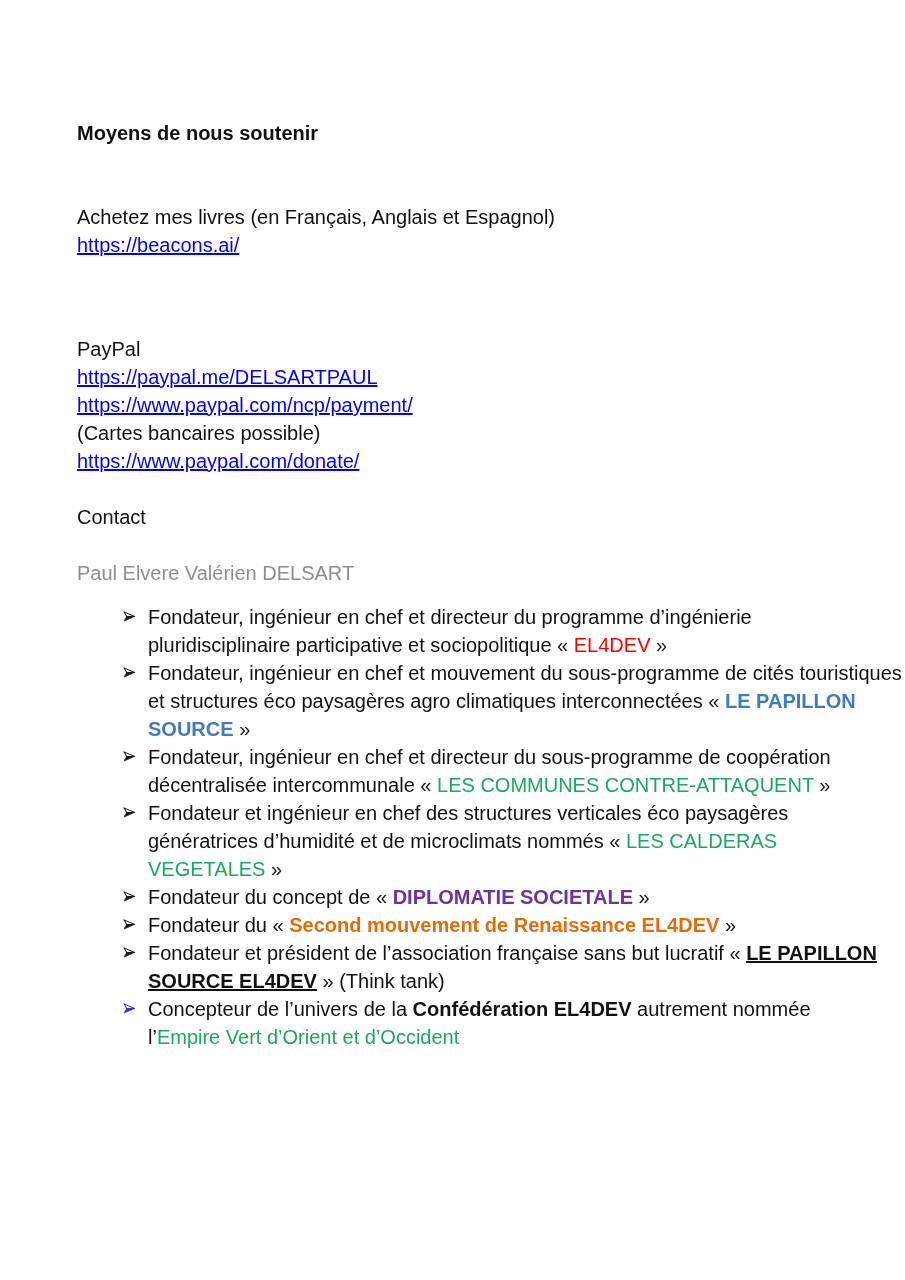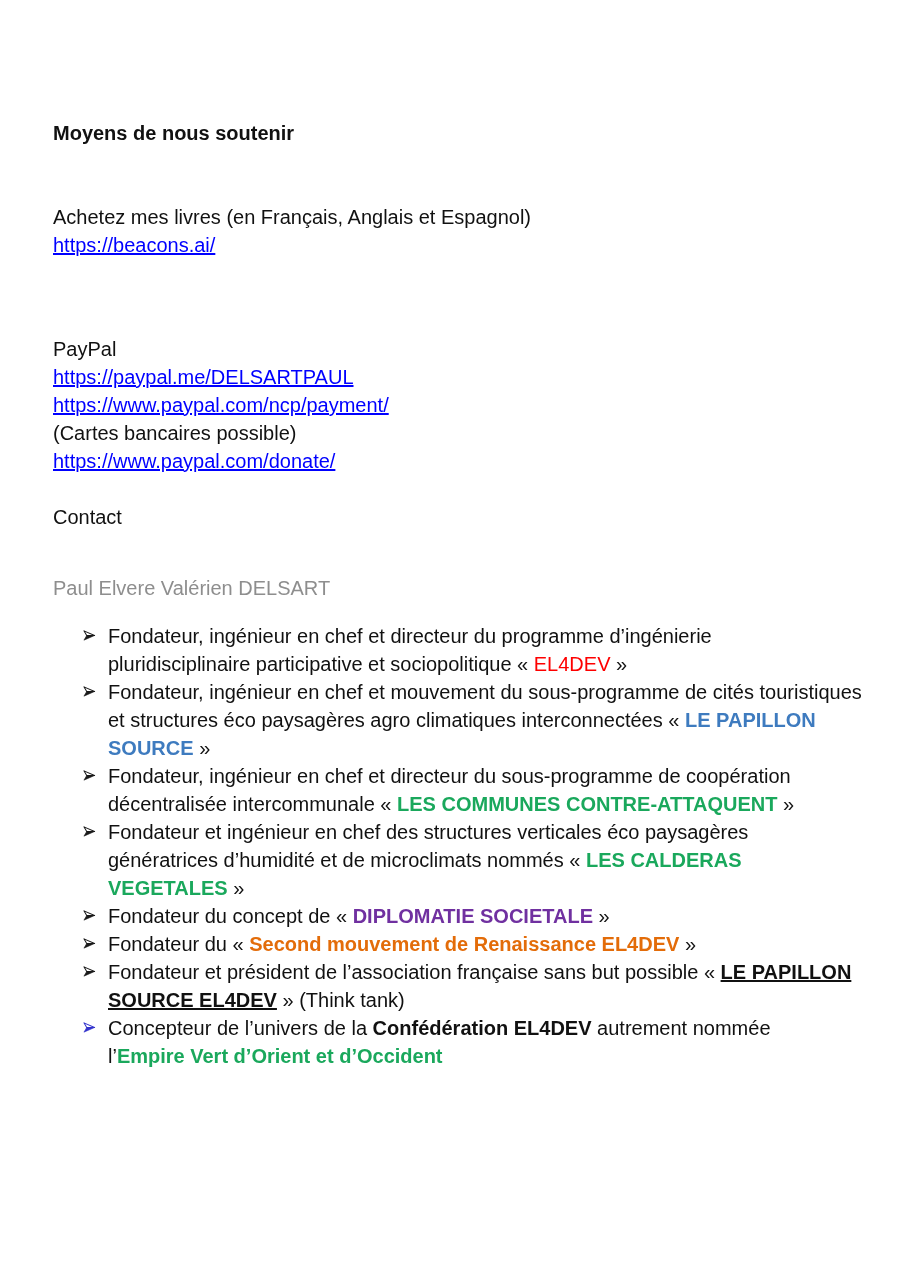--- a/index.html
+++ b/index.html
@@ -5,51 +5,50 @@
   html, body {
     margin: 0;
     padding: 0;
     background: #ffffff;
   }
   .page {
     position: relative;
     width: 905px;
     height: 1280px;
     box-sizing: border-box;
-    padding: 119px 55px 0 53px;
+    padding: 119px 55px 0 77px;
     background: #ffffff;
     font-family: "Liberation Sans", "DejaVu Sans", sans-serif;
     font-size: 20px;
     line-height: 28px;
     color: var(--text, #111111);
     overflow: hidden;
   }
   .heading {
     font-weight: bold;
     margin: 0 0 56px 0;
   }
   .block { margin: 0; }
   .support-block { margin-bottom: 28px; }
   .books-block  { margin-bottom: 76px; }
-  .contact-title { margin-bottom: 43px; }
+  .contact-title { margin-bottom: 28px; }
   .person-name {
     color: var(--muted, #8e8e8e);
-    margin-bottom: 20px;
   }
   .line { display: block; }
   a.doc-link {
     display: block;
     width: fit-content;
     color: var(--link, #0000ff);
     text-decoration: underline;
     cursor: pointer;
   }
   ul.roles {
     list-style: none;
-    margin: 0;
+    margin: 16px;
     padding: 0 0 0 30px;
   }
   li.role {
     position: relative;
     padding-left: 25px;
     white-space: pre;
     margin: 0;
   }
   .bullet {
     position: absolute;
@@ -59,21 +58,21 @@
     height: 13px;
   }
   .bullet svg { display: block; }
   .bullet-black { color: var(--bullet-black, #1a1a1a); }
   .bullet-blue  { color: var(--bullet-blue, #3333cc); }
   .r-plain  { }
   .r-b      { font-weight: bold; }
   .r-bu     { font-weight: bold; text-decoration: underline; }
   .r-red    { font-weight: normal; color: var(--red, #fe0000); }
   .r-blue   { font-weight: bold; color: var(--blue, #3e7bbf); }
-  .r-green  { font-weight: bold; color: var(--green, #1aa85c); }
+  .r-green  { font-weight: normal; color: var(--green, #1aa85c); }
   .r-purple { font-weight: bold; color: var(--purple, #7030a0); text-align: center; }
   .r-orange { font-weight: bold; color: var(--orange, #e36c09); }
 </style>
 </head>
 <body>
 
 <div class="page">
 
   <div class="heading">Moyens de nous soutenir</div>
 
@@ -121,21 +120,21 @@
             <path d="M1 2 L12.5 7 L4 7 Z" fill="none" stroke="currentColor" stroke-width="1.1" stroke-linejoin="round"></path>
             <path d="M4 7 L12.5 7 L1 12 Z" fill="currentColor" stroke="currentColor" stroke-width="0.6" stroke-linejoin="round"></path>
           </svg></span><span class="r-plain">Fondateur du concept de « </span><span class="r-purple">DIPLOMATIE SOCIETALE</span><span class="r-plain"> »</span></li>
       <li class="role"><span class="bullet bullet-black"><svg viewBox="0 0 14 14" width="13" height="13" aria-hidden="true">
             <path d="M1 2 L12.5 7 L4 7 Z" fill="none" stroke="currentColor" stroke-width="1.1" stroke-linejoin="round"></path>
             <path d="M4 7 L12.5 7 L1 12 Z" fill="currentColor" stroke="currentColor" stroke-width="0.6" stroke-linejoin="round"></path>
           </svg></span><span class="r-plain">Fondateur du « </span><span class="r-orange">Second mouvement de Renaissance EL4DEV</span><span class="r-plain"> »</span></li>
       <li class="role"><span class="bullet bullet-black"><svg viewBox="0 0 14 14" width="13" height="13" aria-hidden="true">
             <path d="M1 2 L12.5 7 L4 7 Z" fill="none" stroke="currentColor" stroke-width="1.1" stroke-linejoin="round"></path>
             <path d="M4 7 L12.5 7 L1 12 Z" fill="currentColor" stroke="currentColor" stroke-width="0.6" stroke-linejoin="round"></path>
-          </svg></span><span class="r-plain">Fondateur et président de l’association française sans but possible « </span><span class="r-bu">LE PAPILLON
+          </svg></span><span class="r-plain">Fondateur et président de l’association française sans but lucratif « </span><span class="r-bu">LE PAPILLON
 SOURCE EL4DEV</span><span class="r-plain"> » (Think tank)</span></li>
       <li class="role"><span class="bullet bullet-blue"><svg viewBox="0 0 14 14" width="13" height="13" aria-hidden="true">
             <path d="M1 2 L12.5 7 L4 7 Z" fill="none" stroke="currentColor" stroke-width="1.1" stroke-linejoin="round"></path>
             <path d="M4 7 L12.5 7 L1 12 Z" fill="currentColor" stroke="currentColor" stroke-width="0.6" stroke-linejoin="round"></path>
           </svg></span><span class="r-plain">Concepteur de l’univers de la </span><span class="r-b">Confédération EL4DEV</span><span class="r-plain"> autrement nommée
 l’</span><span class="r-green">Empire Vert d’Orient et d’Occident</span></li>
     </ul>
 
 </div>
 

